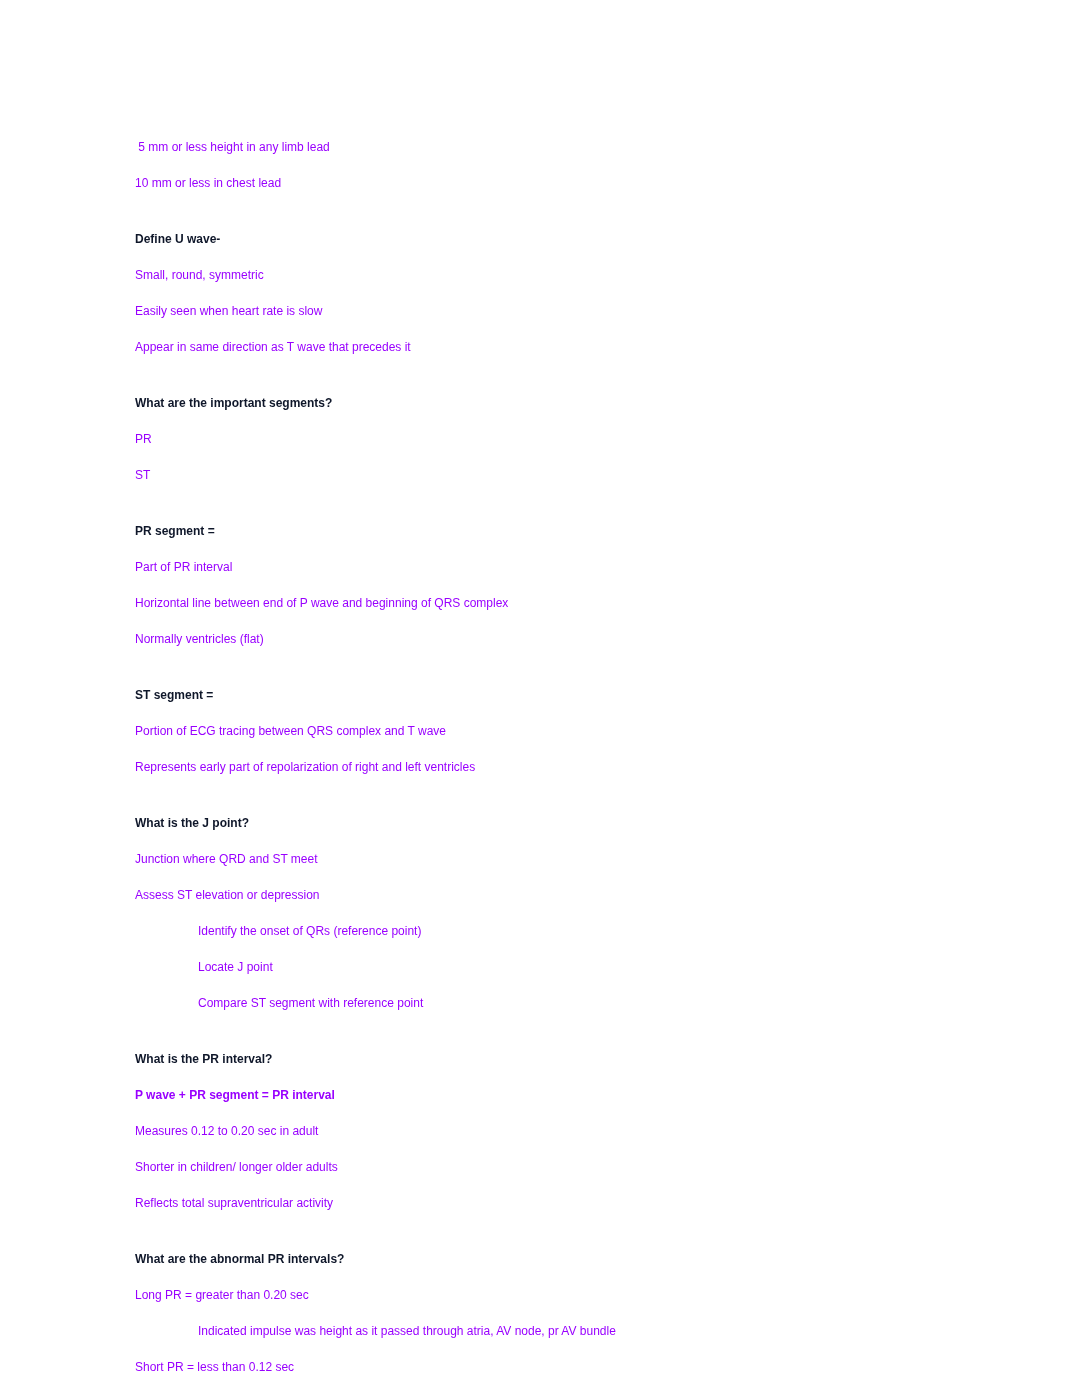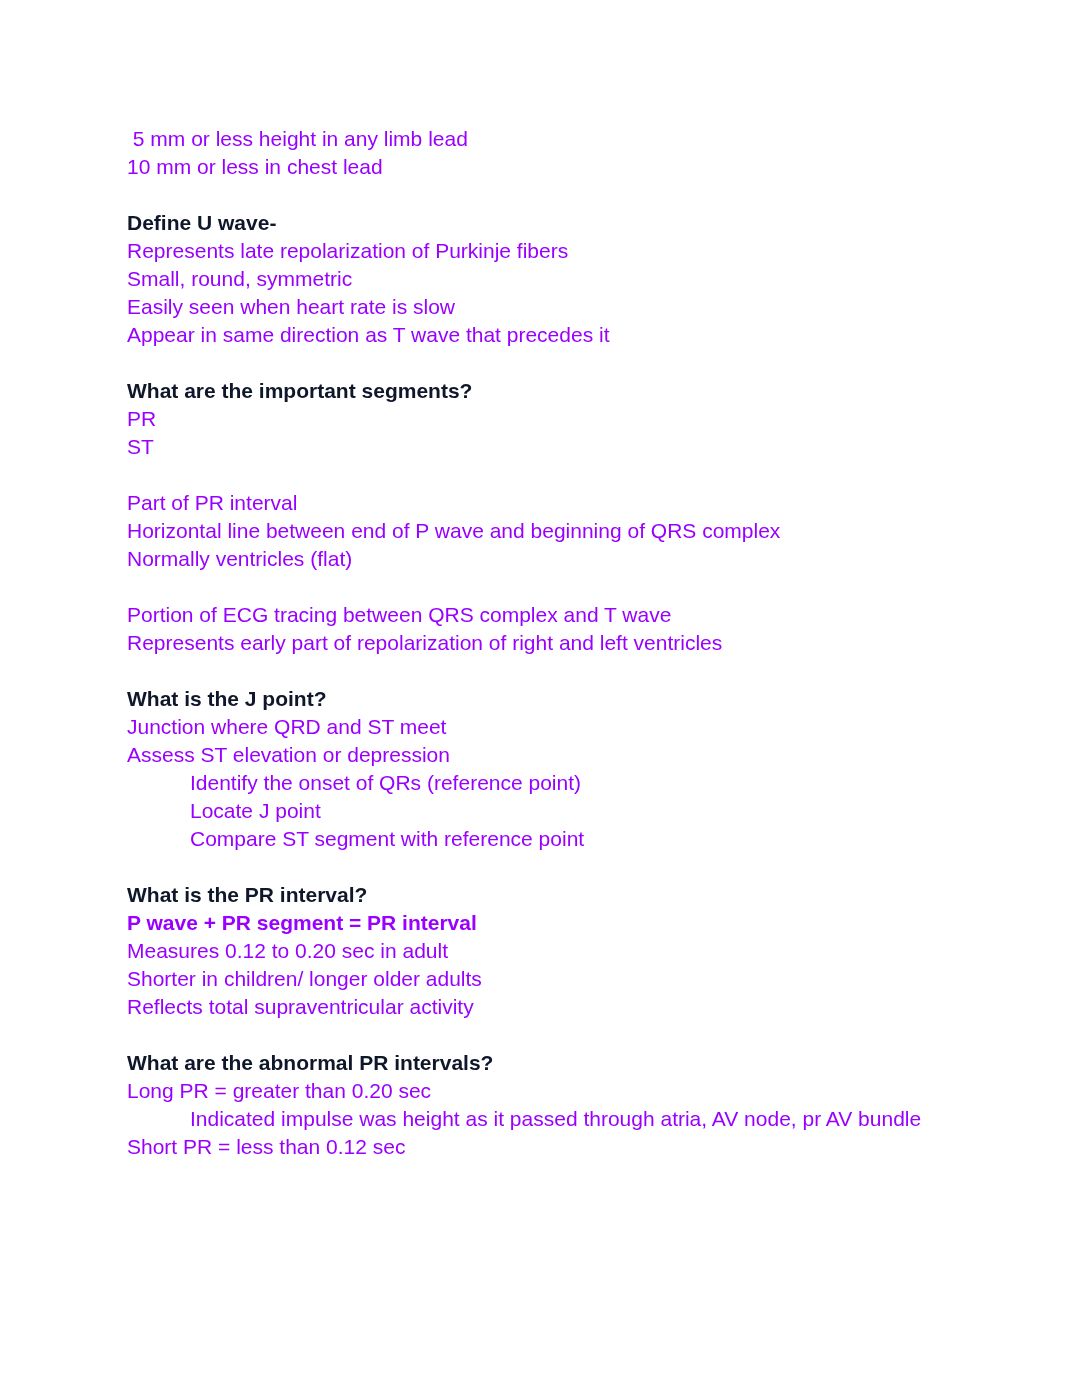--- a/index.html
+++ b/index.html
@@ -17,23 +17,23 @@
     box-sizing: border-box;
     width: 1080px;
     height: 1397px;
     background: #ffffff;
     padding: 125px 60px 0 127px;
   }
   .block {
     margin: 0 0 28px 0;
   }
   .line {
-    font-size: 21px;
+    font-size: 12px;
     line-height: 28px;
-    margin: 0;
+    margin: 8px;
     color: #9900ff;
     white-space: pre-wrap;
   }
   .line.heading {
     color: #0f172a;
     font-weight: bold;
   }
   .line.body-bold {
     font-weight: bold;
   }
@@ -45,36 +45,37 @@
 <body>
 
 <div class="doc-page">
   <div id="doc-content">
       <div class="block">
         <p class="line body"> 5 mm or less height in any limb lead</p>
         <p class="line body">10 mm or less in chest lead</p>
       </div>
       <div class="block">
         <p class="line heading">Define U wave-</p>
-        <p class="line body">Represents late repolarization of Purkinje fibers</p>
         <p class="line body">Small, round, symmetric</p>
         <p class="line body">Easily seen when heart rate is slow</p>
         <p class="line body">Appear in same direction as T wave that precedes it</p>
       </div>
       <div class="block">
         <p class="line heading">What are the important segments?</p>
         <p class="line body">PR</p>
         <p class="line body">ST</p>
       </div>
       <div class="block">
+        <p class="line heading">PR segment =</p>
         <p class="line body">Part of PR interval</p>
         <p class="line body">Horizontal line between end of P wave and beginning of QRS complex</p>
         <p class="line body">Normally ventricles (flat)</p>
       </div>
       <div class="block">
+        <p class="line heading">ST segment =</p>
         <p class="line body">Portion of ECG tracing between QRS complex and T wave</p>
         <p class="line body">Represents early part of repolarization of right and left ventricles</p>
       </div>
       <div class="block">
         <p class="line heading">What is the J point?</p>
         <p class="line body">Junction where QRD and ST meet</p>
         <p class="line body">Assess ST elevation or depression</p>
         <p class="line body indent-1">Identify the onset of QRs (reference point)</p>
         <p class="line body indent-1">Locate J point</p>
         <p class="line body indent-1">Compare ST segment with reference point</p>

